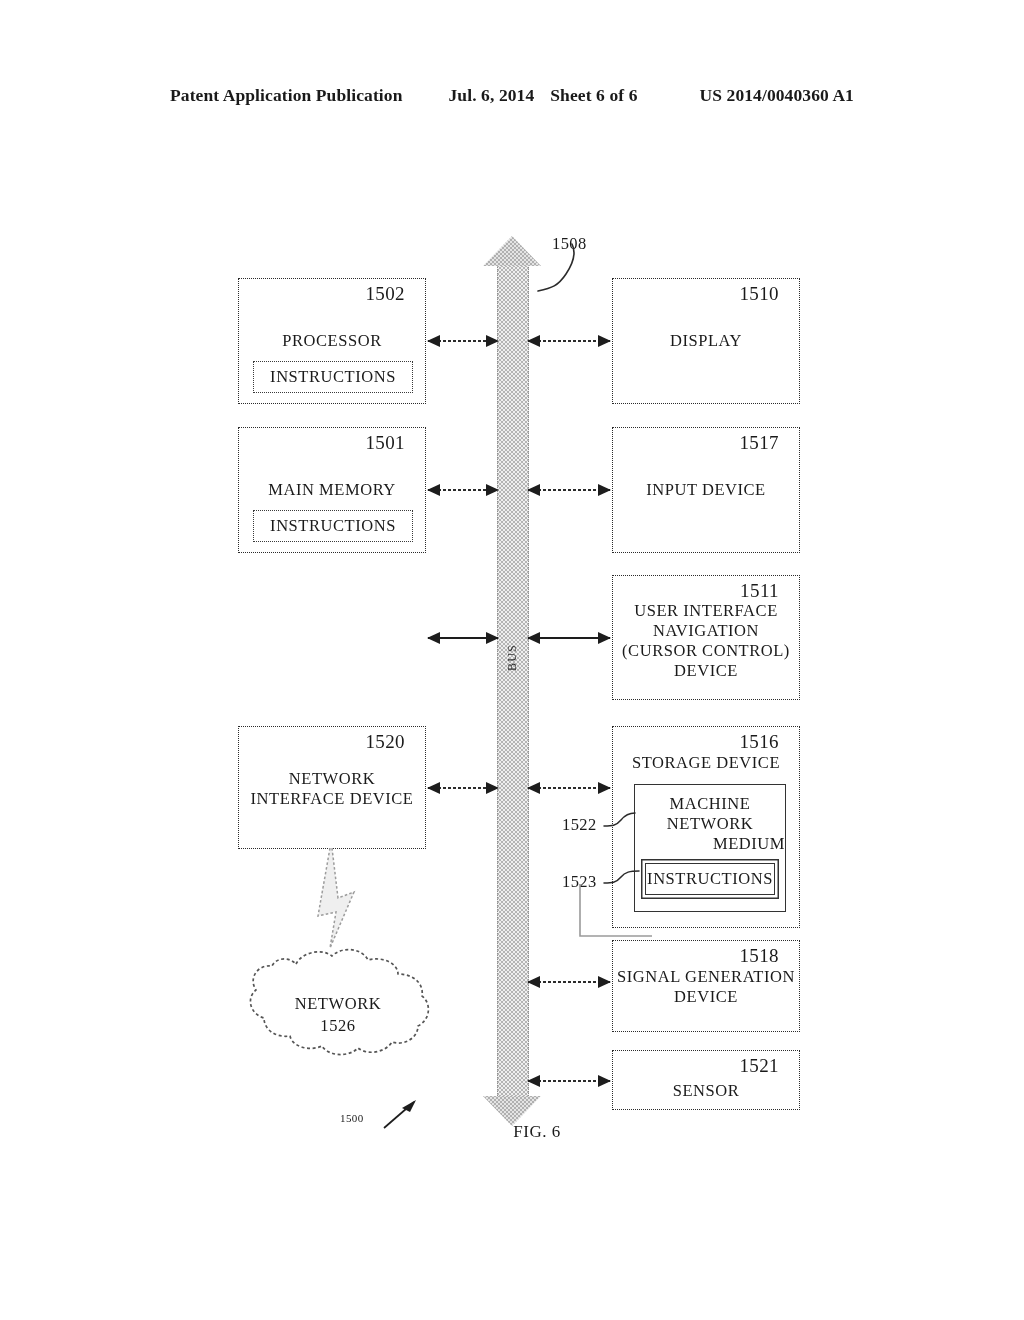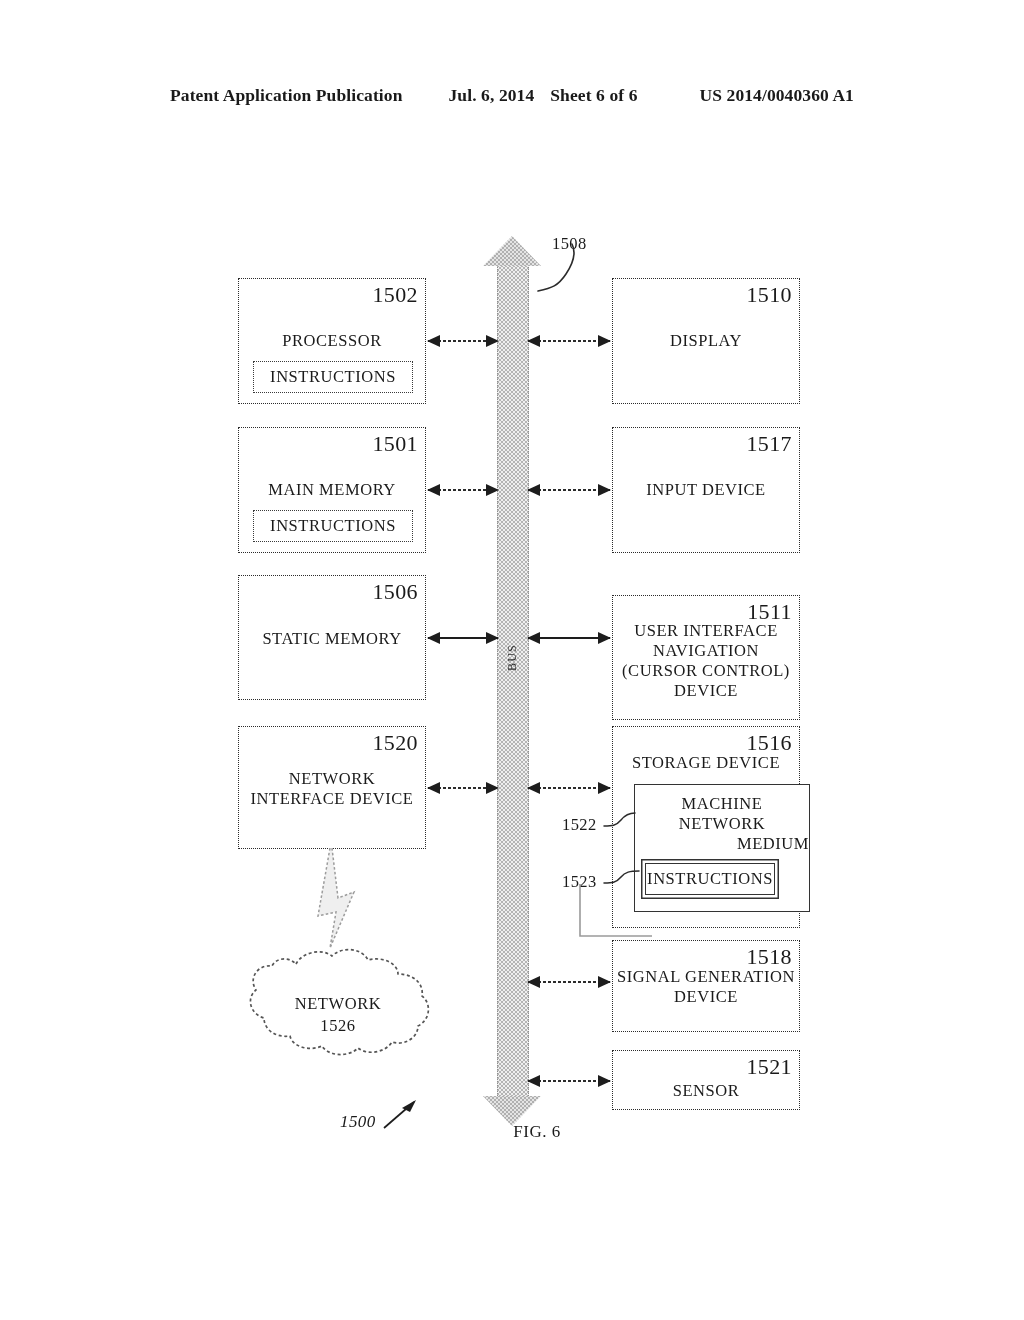--- a/index.html
+++ b/index.html
@@ -42,22 +42,22 @@
 
   
   .pbox {
     position: absolute;
     box-sizing: border-box;
     border: 1.6px dotted #2b2b2b;
     background: #fff;
   }
   .pbox > .ref {
     position: absolute;
-    top: 5px; right: 7px;
-    font-size: 22px;
+    top: 5px; right: 20px;
+    font-size: 19px;
     line-height: 1;
     letter-spacing: 0.4px;
   }
   .pbox > .lbl {
     position: absolute;
     left: 0; right: 0;
     text-align: center;
     font-size: 16.5px;
     line-height: 20.5px;
     letter-spacing: 0.55px;
@@ -189,21 +189,21 @@
   #cloud-text {
     position: absolute;
     left: 238px; top: 993px;
     width: 200px; text-align: center;
     font-size: 16.5px; line-height: 22px; letter-spacing: 0.6px;
   }
 
   
   #ref-1500 {
     position: absolute; left: 340px; top: 1112px;
-    font-size: 17px; letter-spacing: 0.4px; font-style: italic;
+    font-size: 11px; letter-spacing: 0.4px;
   }
   #arrow-1500 { position: absolute; left: 382px; top: 1098px; width: 40px; height: 34px; }
   #fig-caption {
     position: absolute; left: 462px; top: 1122px;
     width: 150px; text-align: center;
     font-size: 17px; letter-spacing: 0.5px;
   }
   svg { overflow: visible; }
 </style>
 </head>
@@ -239,54 +239,50 @@
   </div>
 
   <div class="pbox" style="left:238px; top:427px; width:188px; height:126px;">
     <span class="ref">1501</span>
     <span class="lbl" style="top:52px;">MAIN MEMORY</span>
     <div class="inner" style="left:14px; top:82px; width:160px; height:32px;">
       <span>INSTRUCTIONS</span>
     </div>
   </div>
 
-  <div class="pbox" style="left:238px; top:575px; width:188px; height:125px;">
-    <span class="ref">1506</span>
-    <span class="lbl" style="top:53px;">STATIC MEMORY</span>
-  </div>
 
   <div class="pbox" style="left:238px; top:726px; width:188px; height:123px;">
     <span class="ref">1520</span>
     <span class="lbl" style="top:42px;">NETWORK</span>
     <span class="lbl" style="top:62px;">INTERFACE DEVICE</span>
   </div>
 
   <div class="pbox" style="left:612px; top:278px; width:188px; height:126px;">
     <span class="ref">1510</span>
     <span class="lbl" style="top:52px;">DISPLAY</span>
   </div>
 
   <div class="pbox" style="left:612px; top:427px; width:188px; height:126px;">
     <span class="ref">1517</span>
     <span class="lbl" style="top:52px;">INPUT DEVICE</span>
   </div>
 
-  <div class="pbox" style="left:612px; top:575px; width:188px; height:125px;margin-top:20px;">
+  <div class="pbox" style="left:612px; top:575px; width:188px; height:125px;">
     <span class="ref">1511</span>
     <span class="lbl" style="top:25px;">USER INTERFACE</span>
     <span class="lbl" style="top:45px;">NAVIGATION</span>
     <span class="lbl" style="top:65px;">(CURSOR CONTROL)</span>
     <span class="lbl" style="top:85px;">DEVICE</span>
   </div>
 
   <div class="pbox" style="left:612px; top:726px; width:188px; height:202px;">
     <span class="ref">1516</span>
     <span class="lbl" style="top:26px;">STORAGE DEVICE</span>
 
-    <div class="inner solid" style="left:21px; top:57px; width:176px; height:128px; display:block;padding-left:8px;">
+    <div class="inner solid" style="left:21px; top:57px; width:152px; height:128px; display:block;padding-left:8px;">
       <div style="position:absolute; left:0; right:0; top:9px;  text-align:center;">MACHINE</div>
       <div style="position:absolute; left:0; right:0; top:29px; text-align:center;">NETWORK</div>
       <div style="position:absolute; left:0; right:0; top:49px; text-align:right;">MEDIUM</div>
 
       <div class="inner double" style="left:10px; top:78px; width:130px; height:32px;">
         <span>INSTRUCTIONS</span>
       </div>
     </div>
   </div>
 

